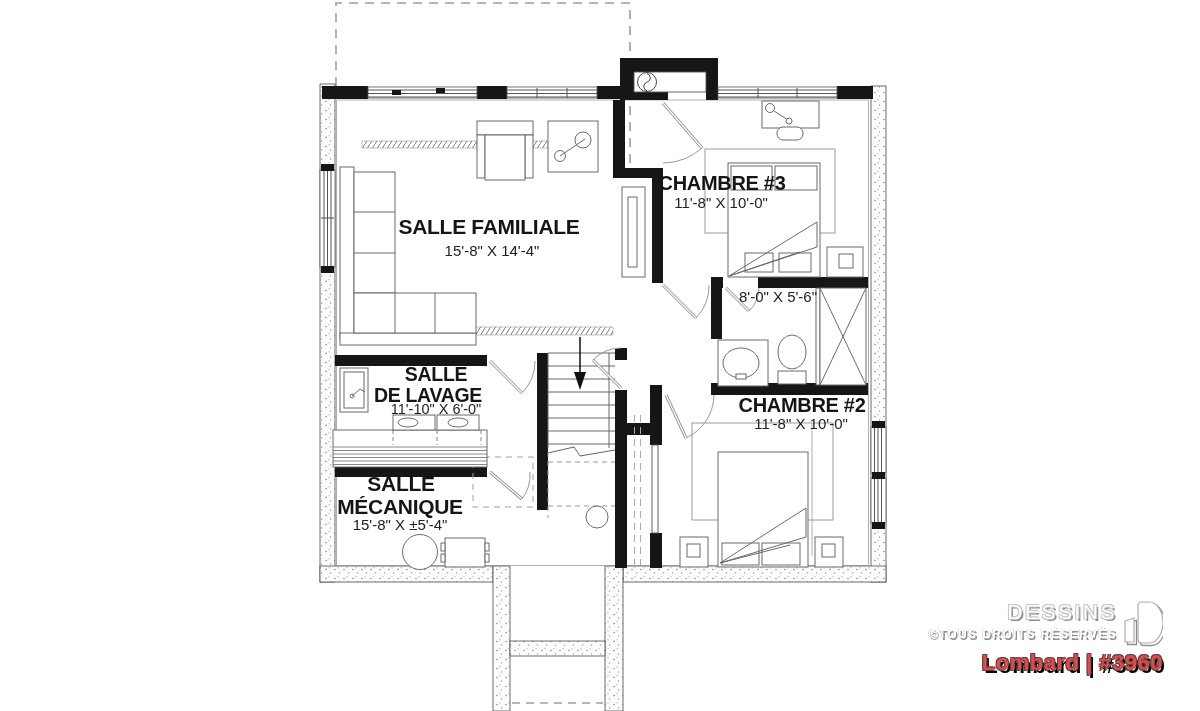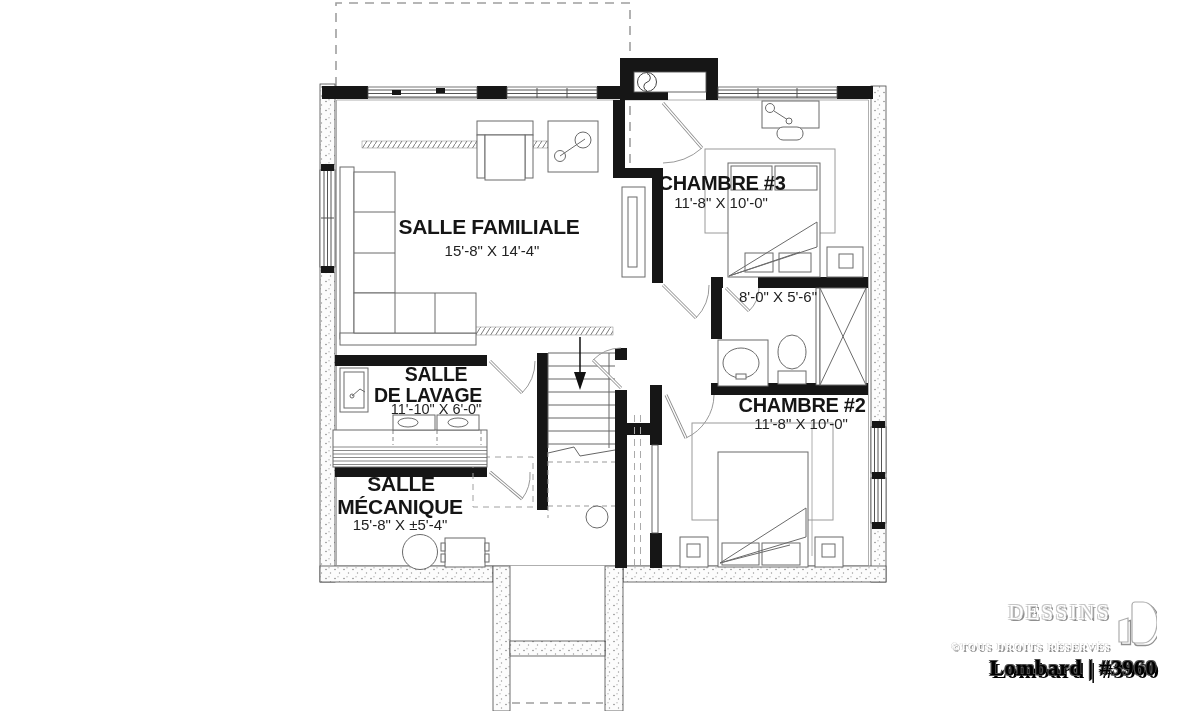--- a/index.html
+++ b/index.html
@@ -1,28 +1,28 @@
 <!DOCTYPE html>
 <html><head>
 <meta charset="utf-8">
 <style>
   html,body{margin:0;padding:0;background:#fff;}
   #stage{position:relative;width:1200px;height:711px;background:#ffffff;overflow:hidden;
          font-family:"Liberation Sans",sans-serif;}
   svg text{font-family:"Liberation Sans",sans-serif;fill:#151515;}
   .rname{font-weight:bold;letter-spacing:-0.3px;}
   .rdim{font-weight:normal;fill:#222;}
-  .brand{position:absolute;right:43px;top:601px;text-align:right;font-family:Liberation Serif, serif;}
+  .brand{position:absolute;right:37px;top:601px;text-align:right;}
   .brand-row{display:flex;align-items:flex-start;justify-content:flex-end;}
   .brand-names{text-align:right;margin-right:6px;}
   .brand-l1,.brand-l2{font-size:21px;font-weight:400;letter-spacing:2.5px;color:#fff;line-height:1.05;
      text-shadow:-1px -1px 0 #c6c6c6,1px -1px 0 #c6c6c6,-1px 1px 0 #c6c6c6,2px 2px 0 #8f8f8f;}
-  .brand-rights{font-size:10px;font-weight:bold;letter-spacing:1.4px;color:#fff;margin-top:18px;
+  .brand-rights{font-size:12px;font-weight:bold;letter-spacing:1.4px;color:#fff;margin-top:4px;
      text-shadow:-0.5px -0.5px 0 #c0c0c0,1.5px 1.5px 0 #8f8f8f;}
-  .brand-plan{font-size:22px;font-weight:bold;letter-spacing:0.5px;color:#000000;margin-top:3px;
+  .brand-plan{font-size:22px;font-weight:bold;letter-spacing:0.5px;color:#ef4444;margin-top:3px;
      text-shadow:-1px -1px 0 #4a4a4a,1px -1px 0 #4a4a4a,-1px 1px 0 #4a4a4a,2.5px 2.5px 0 #000;}
 </style>
 </head>
 <body>
 
 <div id="stage">
 <svg width="1200" height="711" viewBox="0 0 1200 711">
   <defs>
     <pattern id="stip" width="9" height="9" patternUnits="userSpaceOnUse">
       <rect width="9" height="9" fill="#fcfcfc"></rect>

